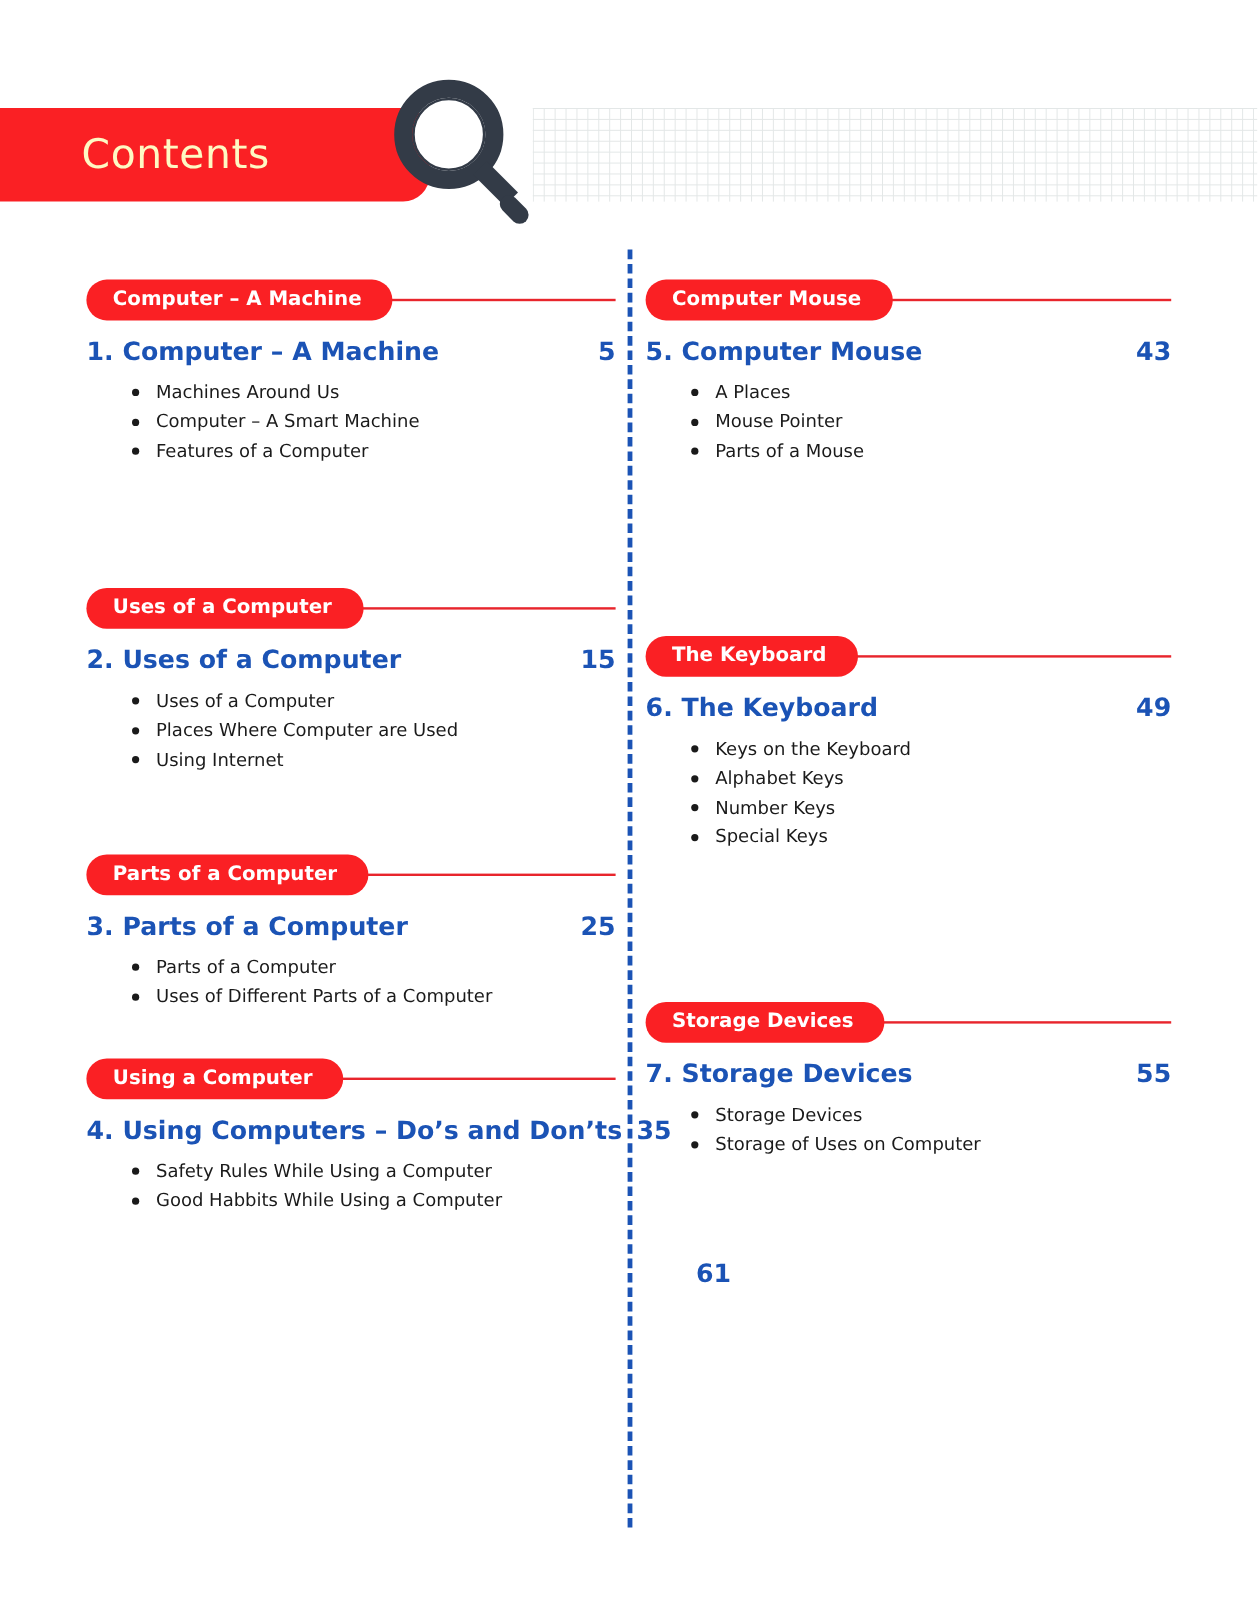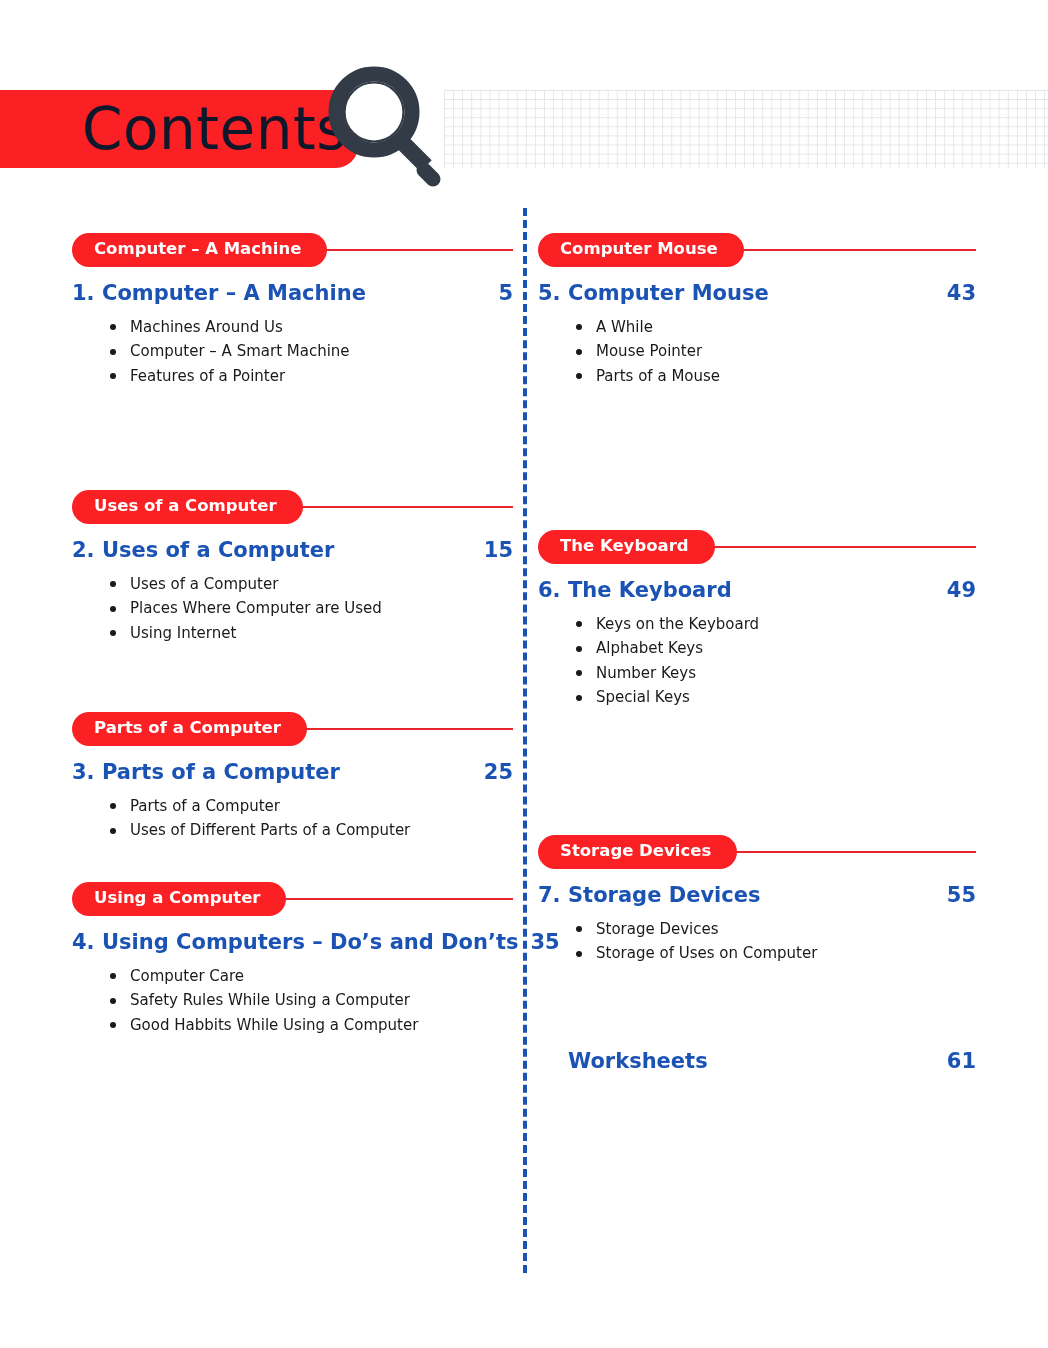--- a/index.html
+++ b/index.html
@@ -41,24 +41,24 @@
     position: absolute;
     left: 0; top: 0;
     width: 358px; height: 78px;
     background: #fa2024;
     border-top-right-radius: 22px;
     border-bottom-right-radius: 22px;
   }
 
   #title-text {
     position: absolute;
-    left: 82px; top: 50%;
+    left: 68px; top: 50%;
     transform: translateY(-50%);
-    color: #0f172a;
-    font-size: 58px;
+    color: #fef9c3;
+    font-size: 34px;
     font-weight: 400;
     letter-spacing: 0.5px;
     white-space: nowrap;
     line-height: 1;
     font-family: "DejaVu Sans", sans-serif;
   }
 
   #magnifier {
     position: absolute;
     left: 312px; top: 60px;
@@ -202,21 +202,21 @@
           <div class="chip-rule"></div>
         </div>
         <div class="entry">
           <span class="entry-num">1.</span>
           <span class="entry-title">Computer – A Machine</span>
           <span class="entry-page">5</span>
         </div>
         <ul class="topics">
           <li><span class="bullet"></span><span>Machines Around Us</span></li>
           <li><span class="bullet"></span><span>Computer – A Smart Machine</span></li>
-          <li><span class="bullet"></span><span>Features of a Pointer</span></li>
+          <li><span class="bullet"></span><span>Features of a Computer</span></li>
         </ul>
       </div>
 
       <div class="section" style="top:285px">
         <div class="chip-row">
           <div class="chip">Uses of a Computer</div>
           <div class="chip-rule"></div>
         </div>
         <div class="entry">
           <span class="entry-num">2.</span>
@@ -250,42 +250,41 @@
         <div class="chip-row">
           <div class="chip">Using a Computer</div>
           <div class="chip-rule"></div>
         </div>
         <div class="entry">
           <span class="entry-num">4.</span>
           <span class="entry-title">Using Computers – Do’s and Don’ts</span>
           <span class="entry-page">35</span>
         </div>
         <ul class="topics">
-          <li><span class="bullet"></span><span>Computer Care</span></li>
           <li><span class="bullet"></span><span>Safety Rules While Using a Computer</span></li>
           <li><span class="bullet"></span><span>Good Habbits While Using a Computer</span></li>
         </ul>
       </div>
 
     </div>
 
     <div class="column" id="col-right">
 
       <div class="section" style="top:28px">
         <div class="chip-row">
           <div class="chip">Computer Mouse</div>
           <div class="chip-rule"></div>
         </div>
         <div class="entry">
           <span class="entry-num">5.</span>
           <span class="entry-title">Computer Mouse</span>
           <span class="entry-page">43</span>
         </div>
         <ul class="topics">
-          <li><span class="bullet"></span><span>A While</span></li>
+          <li><span class="bullet"></span><span>A Places</span></li>
           <li><span class="bullet"></span><span>Mouse Pointer</span></li>
           <li><span class="bullet"></span><span>Parts of a Mouse</span></li>
         </ul>
       </div>
 
       <div class="section" style="top:325px">
         <div class="chip-row">
           <div class="chip">The Keyboard</div>
           <div class="chip-rule"></div>
         </div>
@@ -313,21 +312,20 @@
           <span class="entry-page">55</span>
         </div>
         <ul class="topics">
           <li><span class="bullet"></span><span>Storage Devices</span></li>
           <li><span class="bullet"></span><span>Storage of Uses on Computer</span></li>
         </ul>
       </div>
 
       <div class="section" style="top:830px">
         <div class="entry no-num">
-          <span class="entry-title">Worksheets</span>
           <span class="entry-page">61</span>
         </div>
       </div>
 
     </div>
 
   </div>
 </div>
 
 </body></html>

